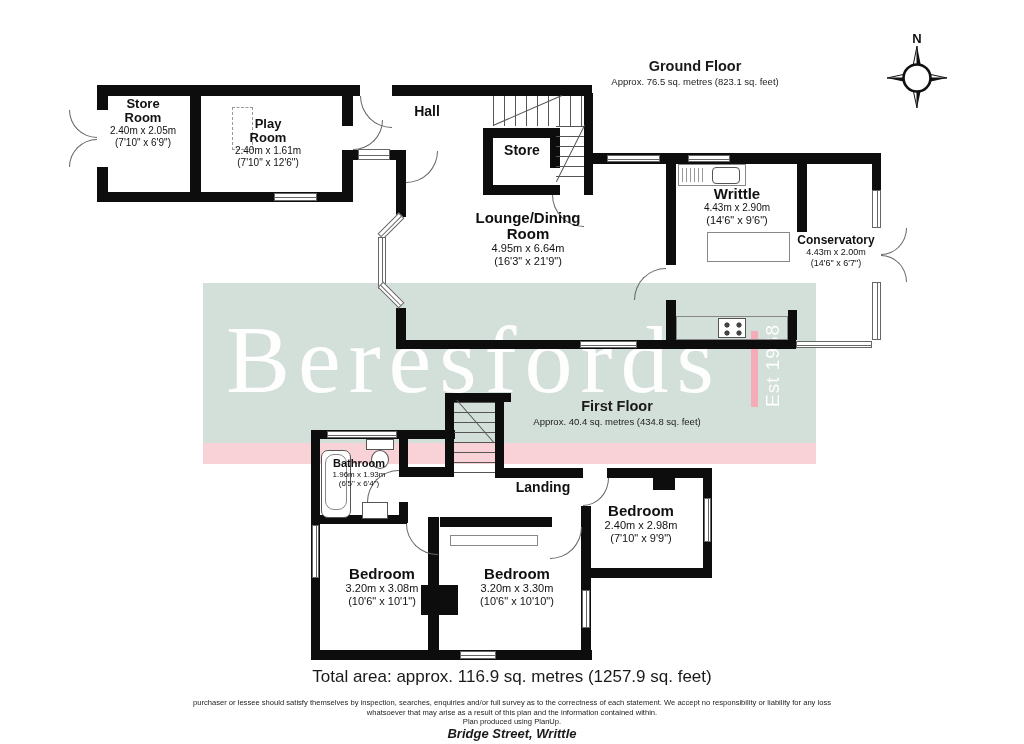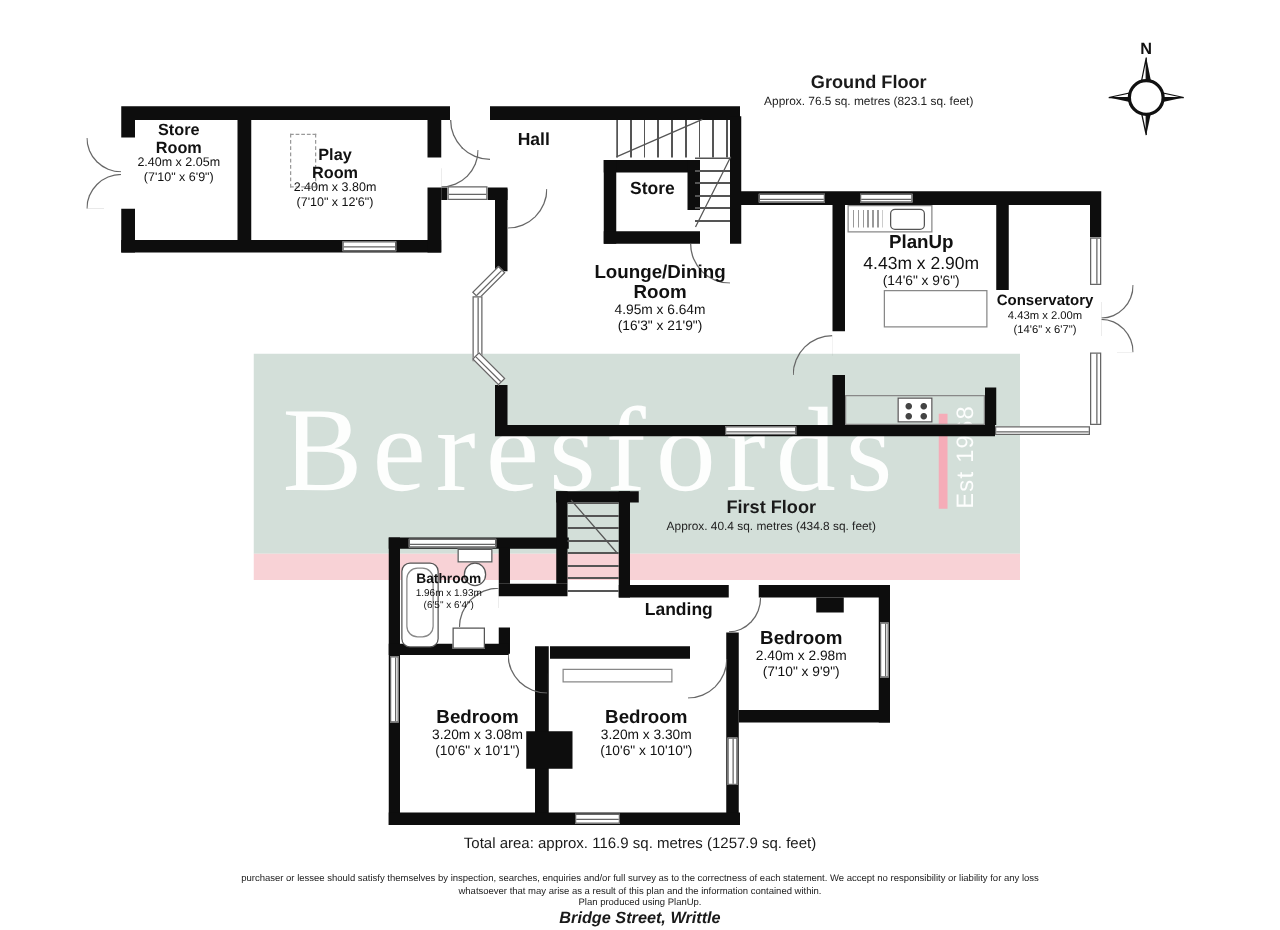--- a/index.html
+++ b/index.html
@@ -138,37 +138,37 @@
     <div class="hob" style="left:718px;top:318px;width:28px;height:20px;"></div>
     <div class="dashed" style="left:232px;top:107px;width:21px;height:43px;"></div>
 
     <div class="room-label" style="left:98px;top:97px;width:90px;">
       <span class="rname" style="font-size:13px;max-width:64px;">Store Room</span>
       <span class="rdim" style="font-size:10px;">2.40m x 2.05m</span>
       <span class="rdim" style="font-size:10px;">(7'10" x 6'9")</span>
     </div>
     <div class="room-label" style="left:223px;top:97px;width:90px;margin-top:20px;">
       <span class="rname" style="font-size:13px;max-width:52px;">Play Room</span>
-      <span class="rdim" style="font-size:10px;">2.40m x 3.80m</span>
+      <span class="rdim" style="font-size:10px;">2.40m x 1.61m</span>
       <span class="rdim" style="font-size:10px;">(7'10" x 12'6")</span>
     </div>
     <div class="room-label" style="left:397px;top:104px;width:60px;">
       <span class="rname" style="font-size:14px;">Hall</span>
     </div>
     <div class="room-label" style="left:491px;top:143px;width:62px;">
       <span class="rname" style="font-size:14px;">Store</span>
     </div>
     <div class="room-label" style="left:468px;top:210px;width:120px;">
       <span class="rname" style="font-size:15px;max-width:112px;">Lounge/Dining Room</span>
       <span class="rdim" style="font-size:11px;">4.95m x 6.64m</span>
       <span class="rdim" style="font-size:11px;">(16'3" x 21'9")</span>
     </div>
     <div class="room-label" style="left:677px;top:186px;width:120px;">
-      <span class="rname" style="font-size:15px;">PlanUp</span>
-      <span class="rdim" style="font-size:14px;">4.43m x 2.90m</span>
+      <span class="rname" style="font-size:15px;">Writtle</span>
+      <span class="rdim" style="font-size:10px;">4.43m x 2.90m</span>
       <span class="rdim" style="font-size:11px;">(14'6" x 9'6")</span>
     </div>
     <div class="room-label" style="left:776px;top:234px;width:120px;">
       <span class="rname" style="font-size:12px;">Conservatory</span>
       <span class="rdim" style="font-size:9px;">4.43m x 2.00m</span>
       <span class="rdim" style="font-size:9px;">(14'6" x 6'7")</span>
     </div>
 
     <div class="floor-title" style="left:467px;top:398px;width:300px;">
       <div class="ft-main">First Floor</div>
@@ -233,20 +233,20 @@
       <span class="rname" style="font-size:15px;">Bedroom</span>
       <span class="rdim" style="font-size:11px;">3.20m x 3.08m</span>
       <span class="rdim" style="font-size:11px;">(10'6" x 10'1")</span>
     </div>
     <div class="room-label" style="left:457px;top:566px;width:120px;">
       <span class="rname" style="font-size:15px;">Bedroom</span>
       <span class="rdim" style="font-size:11px;">3.20m x 3.30m</span>
       <span class="rdim" style="font-size:11px;">(10'6" x 10'10")</span>
     </div>
 
-    <div class="footer" style="top:667px;font-size:12px;">Total area: approx. 116.9 sq. metres (1257.9 sq. feet)</div>
+    <div class="footer" style="top:667px;font-size:17px;">Total area: approx. 116.9 sq. metres (1257.9 sq. feet)</div>
     <div class="footer" style="top:698px;font-size:7.6px;color:#222;">purchaser or lessee should satisfy themselves by inspection, searches, enquiries and/or full survey as to the correctness of each statement. We accept no responsibility or liability for any loss</div>
     <div class="footer" style="top:708px;font-size:7.6px;color:#222;">whatsoever that may arise as a result of this plan and the information contained within.</div>
     <div class="footer" style="top:717px;font-size:7.6px;color:#222;">Plan produced using PlanUp.</div>
     <div class="footer" style="top:726px;font-size:13px;font-weight:bold;font-style:italic;">Bridge Street, Writtle</div>
 
   </div>
 </div>
 
 </body></html>

